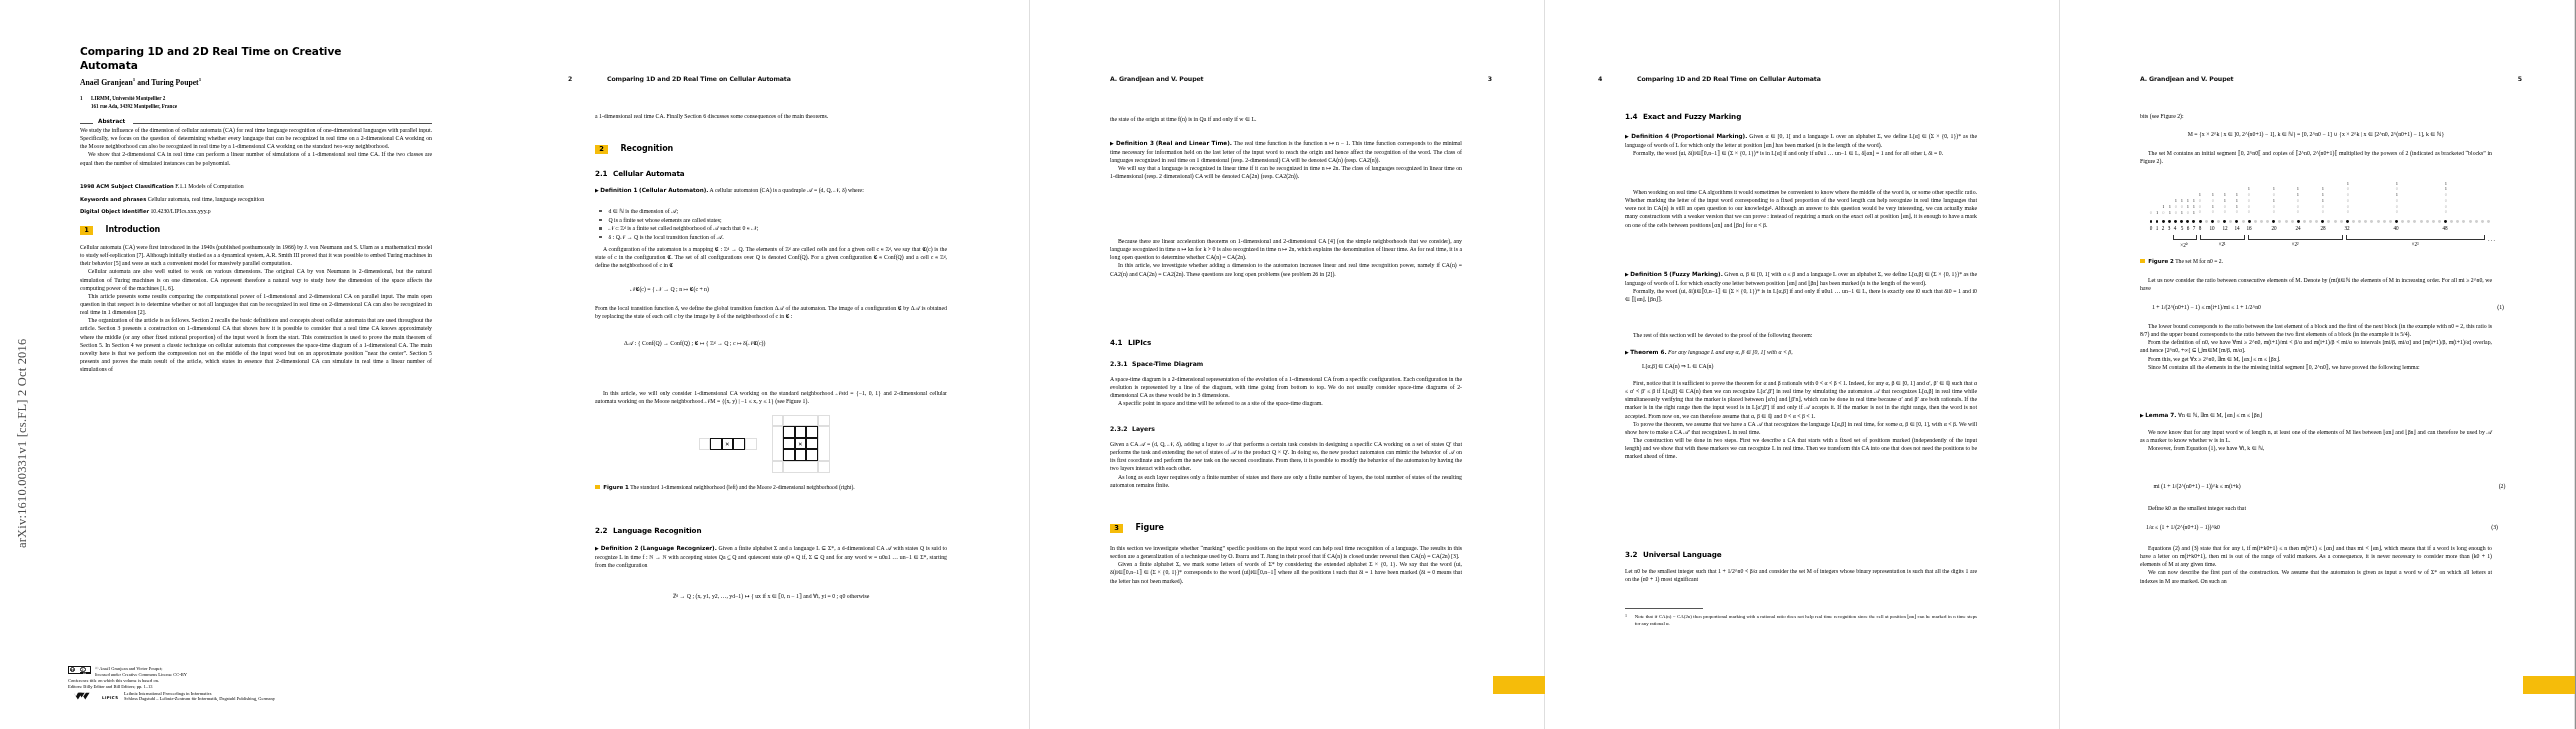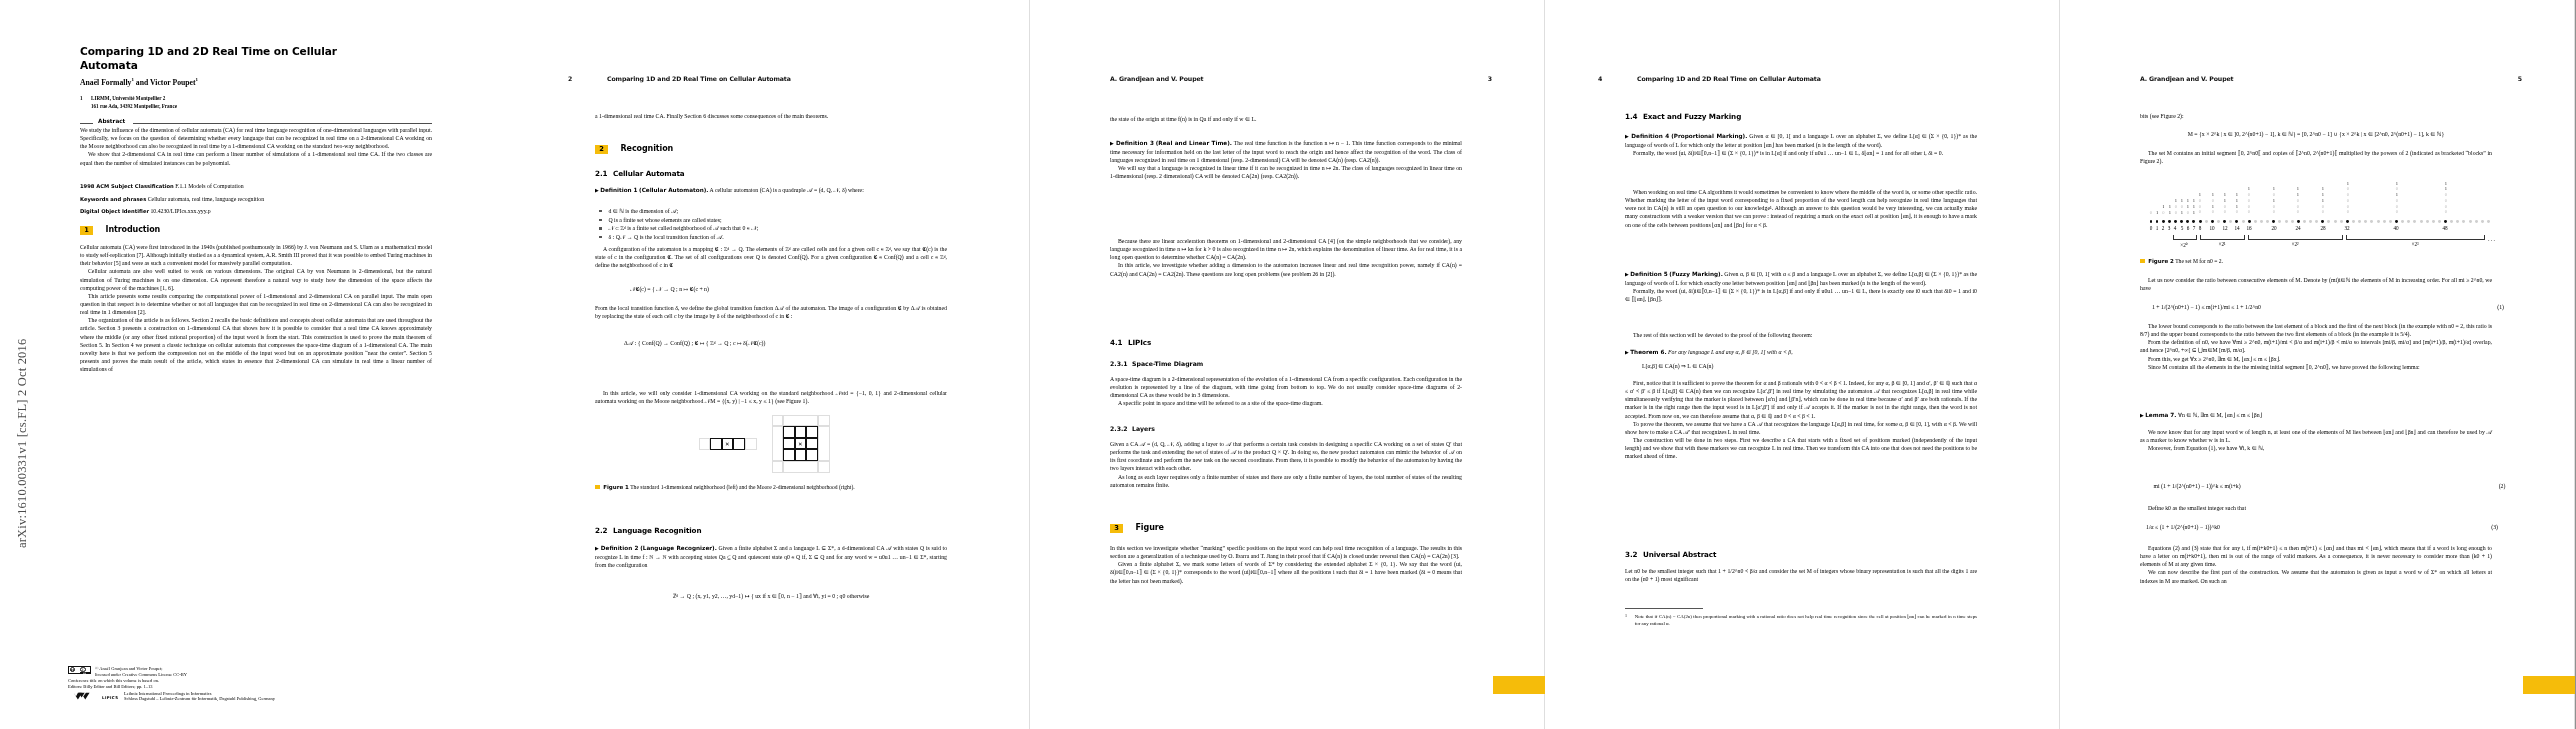--- a/index.html
+++ b/index.html
@@ -215,26 +215,26 @@
 
 <div class="viewer">
 
   <div class="page">
     <div class="arxiv-strip">
       <span>arXiv:1610.00331v1  [cs.FL]  2 Oct 2016</span>
     </div>
 
     <div class="body">
       <div class="title">
-        <span>Comparing 1D and 2D Real Time on Cellular</span><br>
+        <span>Comparing 1D and 2D Real Time on Creative</span><br>
         <span>Automata</span>
       </div>
 
       <div class="authors">
-        <span>Anaël Formally</span><sup>1</sup><span> and </span><span>Victor Poupet</span><sup>1</sup>
+        <span>Anaël Granjean</span><sup>1</sup><span> and </span><span>Turing Poupet</span><sup>1</sup>
       </div>
 
       <div class="affil">
         <span class="num">1</span><span>LIRMM, Université Montpellier 2</span>
         <span class="ln2">161 rue Ada, 34392 Montpellier, France</span>
       </div>
 
       <div class="abs-head">
         <div class="rule-l"></div>
         <div class="lbl">Abstract</div>
@@ -509,21 +509,21 @@
         <span>L[α,β] ∈ CA(n) ⇒ L ∈ CA(n)</span>
       </div>
 
       <div class="para" style="top:379px;">
         <p class="ind">First, notice that it is sufficient to prove the theorem for α and β rationals with 0 &lt; α &lt; β &lt; 1. Indeed, for any α, β ∈ [0, 1] and α′, β′ ∈ ℚ such that α ≤ α′ &lt; β′ ≤ β if L[α,β] ∈ CA(n) then we can recognize L[α′,β′] in real time by simulating the automaton 𝒜 that recognizes L[α,β] in real time while simultaneously verifying that the marker is placed between ⌊α′n⌋ and ⌊β′n⌋, which can be done in real time because α′ and β′ are both rationals. If the marker is in the right range then the input word is in L[α′,β′] if and only if 𝒜 accepts it. If the marker is not in the right range, then the word is not accepted. From now on, we can therefore assume that α, β ∈ ℚ and 0 &lt; α &lt; β &lt; 1.</p>
         <p class="ind">To prove the theorem, we assume that we have a CA 𝒜 that recognizes the language L[α,β] in real time, for some α, β ∈ [0, 1], with α &lt; β. We will show how to make a CA 𝒜′ that recognizes L in real time.</p>
         <p class="ind">The construction will be done in two steps. First we describe a CA that starts with a fixed set of positions marked (independently of the input length) and we show that with these markers we can recognize L in real time. Then we transform this CA into one that does not need the positions to be marked ahead of time.</p>
       </div>
 
       <div class="sub" style="top:550px;">
-        <span class="n">3.2</span><span>Universal Abstract</span>
+        <span class="n">3.2</span><span>Universal Language</span>
       </div>
 
       <div class="para" style="top:567px;">
         <p>Let n0 be the smallest integer such that 1 + 1/2^n0 &lt; β/α and consider the set M of integers whose binary representation is such that all the digits 1 are on the (n0 + 1) most significant</p>
       </div>
 
       <div class="fnrule" style="top:608px;"></div>
       <div class="fnote" style="top:614px;">
         <span class="fm">1</span>
         <span class="ft">Note that if CA(n) = CA(2n) then proportional marking with a rational ratio does not help real time recognition since the cell at position ⌊αn⌋ can be marked in n time steps for any rational α.</span>

